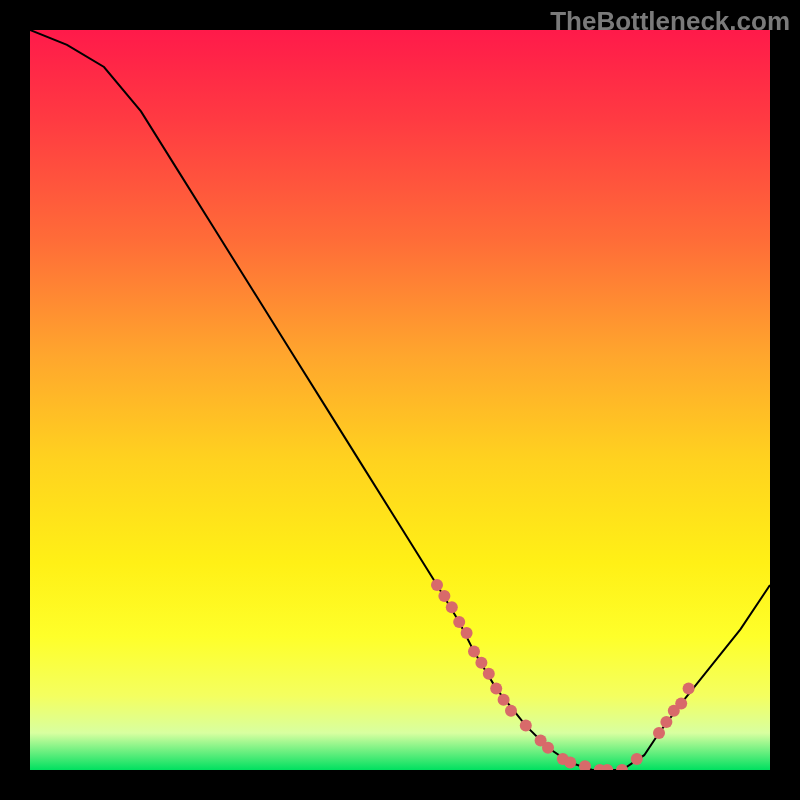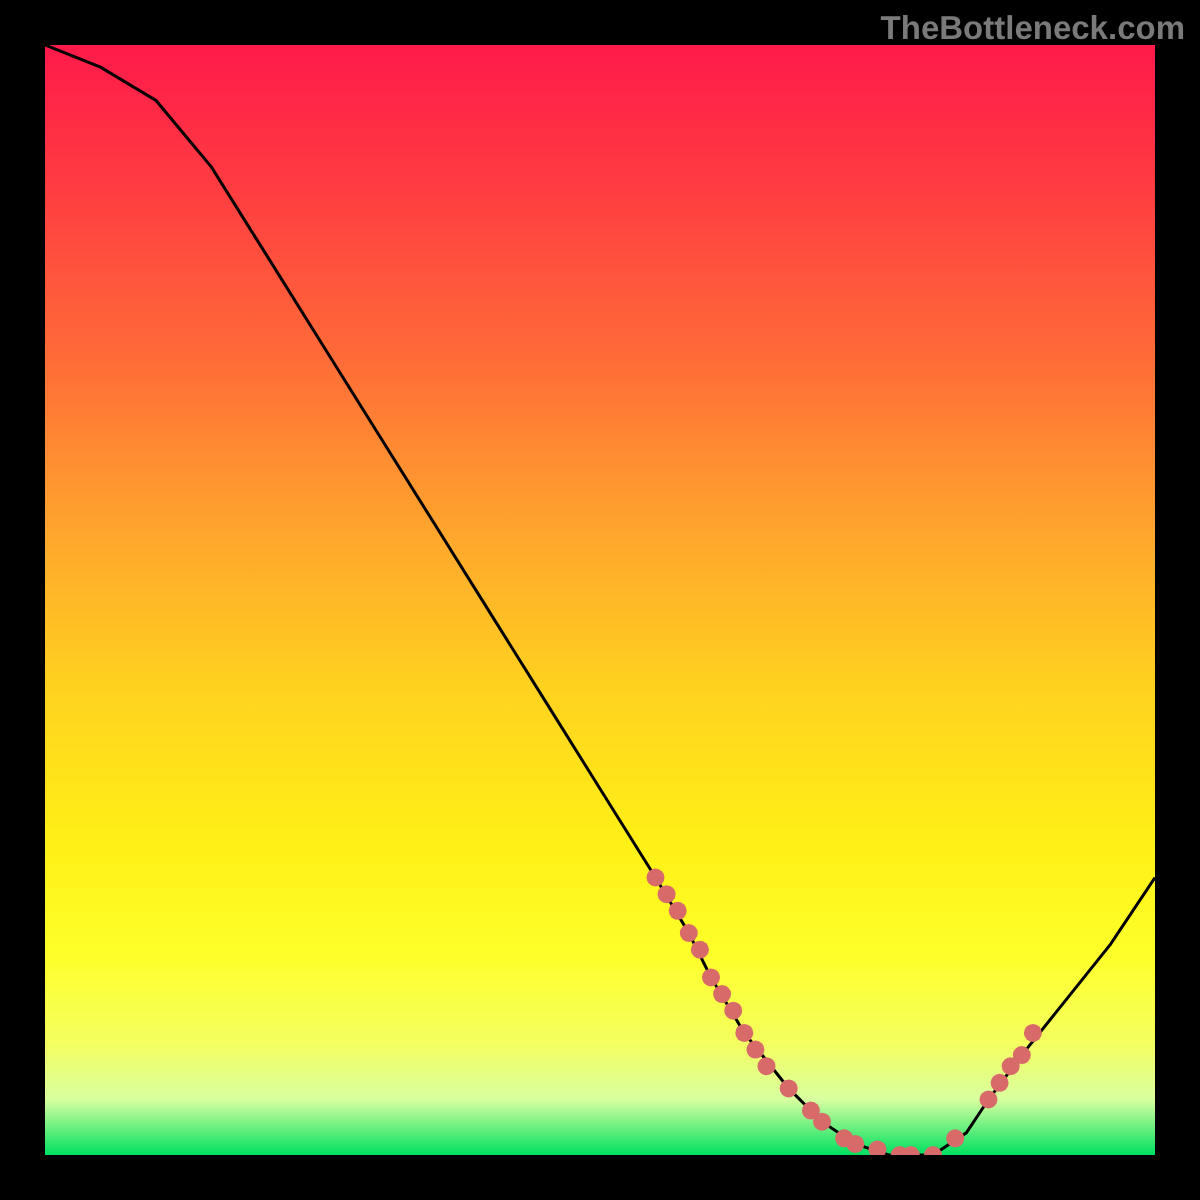--- a/index.html
+++ b/index.html
@@ -3,21 +3,21 @@
 <meta charset="utf-8">
 <style>
   * { margin: 0; padding: 0; box-sizing: border-box; }
   html, body { width: 800px; height: 800px; background: #000; overflow: hidden; }
   .container { position: relative; width: 800px; height: 800px; }
   .watermark {
     position: absolute;
     top: 6px;
     right: 10px;
     font-family: Arial, sans-serif;
-    font-size: 22px;
+    font-size: 26px;
     font-weight: bold;
     color: #7a7a7a;
     z-index: 10;
   }
   .plot-area {
     position: absolute;
     left: 30px;
     top: 30px;
     width: 740px;
     height: 740px;

